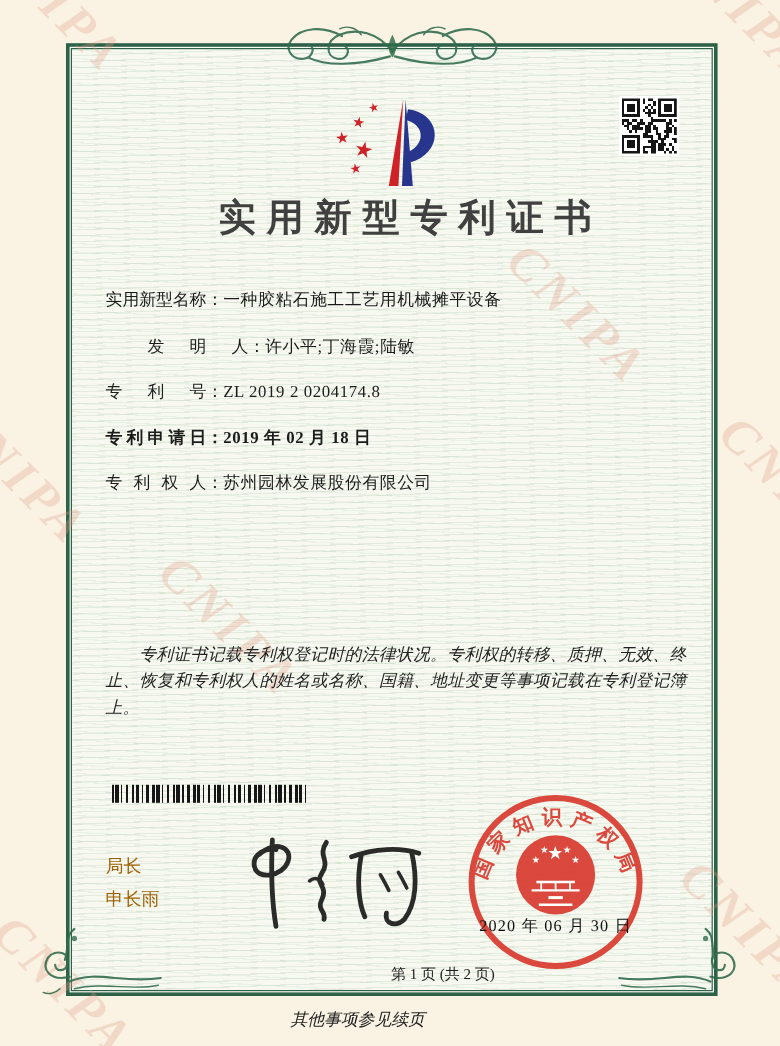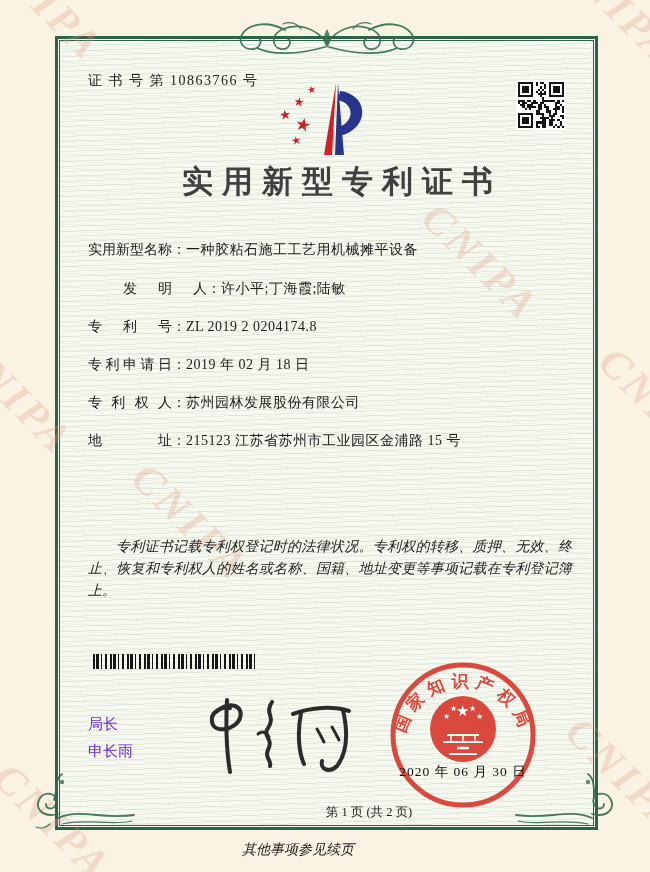--- a/index.html
+++ b/index.html
@@ -39,22 +39,22 @@
   .fcolon { display:inline-block; width:14px; }
   .fvalue { letter-spacing:.5px; }
   .flabel2 { position:absolute; left:239px; top:0; letter-spacing:2px; }
   .fvalue2 { position:absolute; left:332px; top:0; letter-spacing:.5px; }
   .para { left:88px; width:484px; font-size:14px; line-height:22px; text-align:justify;
           text-indent:2em; font-style:italic; color:#222; }
   #barcode { left:93px; top:654px; width:165px; height:15px;
     background:repeating-linear-gradient(90deg,#161616 0 2px,rgba(0,0,0,0) 2px 3px,
       #161616 3px 6px,rgba(0,0,0,0) 6px 8px,#161616 8px 9px,rgba(0,0,0,0) 9px 12px,
       #161616 12px 14px,rgba(0,0,0,0) 14px 17px); }
-  #signer { left:88px; top:710px; font-family:Liberation Sans, sans-serif;
-            font-size:15px; line-height:27px; color:#6d28d9; }
+  #signer { left:88px; top:710px; font-family:Liberation Serif, serif;
+            font-size:15px; line-height:27px; color:#a16207; }
   #signature { left:190px; top:692px; width:170px; height:88px; }
   #seal { left:383px; top:655px; width:160px; height:160px; z-index:4; }
   #seal-date { left:388px; top:763px; width:150px; text-align:center; font-size:13.5px;
                letter-spacing:1px; color:#101010; z-index:5; }
   #page-info { left:4px; top:804px; width:650px; text-align:center; font-size:12.5px;margin-left:40px; }
   #footer-note { left:0; top:841px; width:596px; text-align:center; font-size:14px;
                  font-style:italic; color:#222; }
   .orn { z-index:4; pointer-events:none; }
   svg text.star { font-family:"DejaVu Sans", sans-serif; }
 </style>
@@ -102,21 +102,20 @@
   <svg class="abs orn" style="left:512px;top:772px;width:110px;height:60px;" viewBox="0 0 110 60">
     <g transform="translate(110,0) scale(-1,1)" stroke="#336d4e" stroke-width="1.8" fill="none" stroke-linecap="round" opacity=".9">
       <path d="M30,42 C14,46 6,36 12,26 C18,18 32,22 28,32 C26,38 18,38 18,32"></path>
       <path d="M26,28 C30,16 26,8 34,2"></path>
       <path d="M30,46 C52,36 74,48 106,43"></path>
       <path d="M34,52 C58,46 82,54 104,49" stroke-width="1.2"></path>
     </g>
     <circle cx="76" cy="10" r="2.2" fill="#336d4e" opacity=".8"></circle>
   </svg>
 
-  <div class="abs" id="cert-no">证 书 号 第 10863766 号</div>
 
   <svg class="abs" id="logo" viewBox="0 0 102 80">
     <path d="M62,4 L50,76 L58,76 Z" fill="#cf2128"></path>
     <path d="M64,4 L61,76 L70,76 Z" fill="#27368c"></path>
     <path d="M66,12 C92,15 97,44 72,55 C65,58 61,54 63,49 C81,43 81,25 64,21 Z" fill="#27368c"></path>
     <g fill="#cf2128">
       <text class="star" x="34" y="15" font-size="10" transform="rotate(-14 34 15)">★</text>
       <text class="star" x="19" y="26" font-size="12" transform="rotate(10 19 26)">★</text>
       <text class="star" x="6" y="41" font-size="13" transform="rotate(-8 6 41)">★</text>
       <text class="star" x="20" y="50" font-size="18" transform="rotate(12 20 50)">★</text>
@@ -266,28 +265,25 @@
 
   <div class="abs frow" style="top:241px;">
     <span class="flabel">实用新型名称</span><span class="fcolon">：</span><span class="fvalue">一种胶粘石施工工艺用机械摊平设备</span>
   </div>
   <div class="abs frow" style="top:280px;margin-left:35px;">
     <span class="flabel">发明人</span><span class="fcolon">：</span><span class="fvalue">许小平;丁海霞;陆敏</span>
   </div>
   <div class="abs frow" style="top:318px;">
     <span class="flabel">专利号</span><span class="fcolon">：</span><span class="fvalue">ZL 2019 2 0204174.8</span>
   </div>
-  <div class="abs frow" style="top:356px;">
+  <div class="abs frow" style="top:356px;font-weight:bold;">
     <span class="flabel">专利申请日</span><span class="fcolon">：</span><span class="fvalue">2019 年 02 月 18 日</span>
   </div>
   <div class="abs frow" style="top:394px;">
     <span class="flabel">专利权人</span><span class="fcolon">：</span><span class="fvalue">苏州园林发展股份有限公司</span>
-  </div>
-  <div class="abs frow" style="top:432px;">
-    <span class="flabel">地址</span><span class="fcolon">：</span><span class="fvalue">215123 江苏省苏州市工业园区金浦路 15 号</span>
   </div>
 
   <div class="abs para" style="top:536px;">专利证书记载专利权登记时的法律状况。专利权的转移、质押、无效、终止、恢复和专利权人的姓名或名称、国籍、地址变更等事项记载在专利登记簿上。</div>
 
   <div class="abs" id="barcode"></div>
 
   <div class="abs" id="signer">
     <div>局长</div>
     <div>申长雨</div>
   </div>

